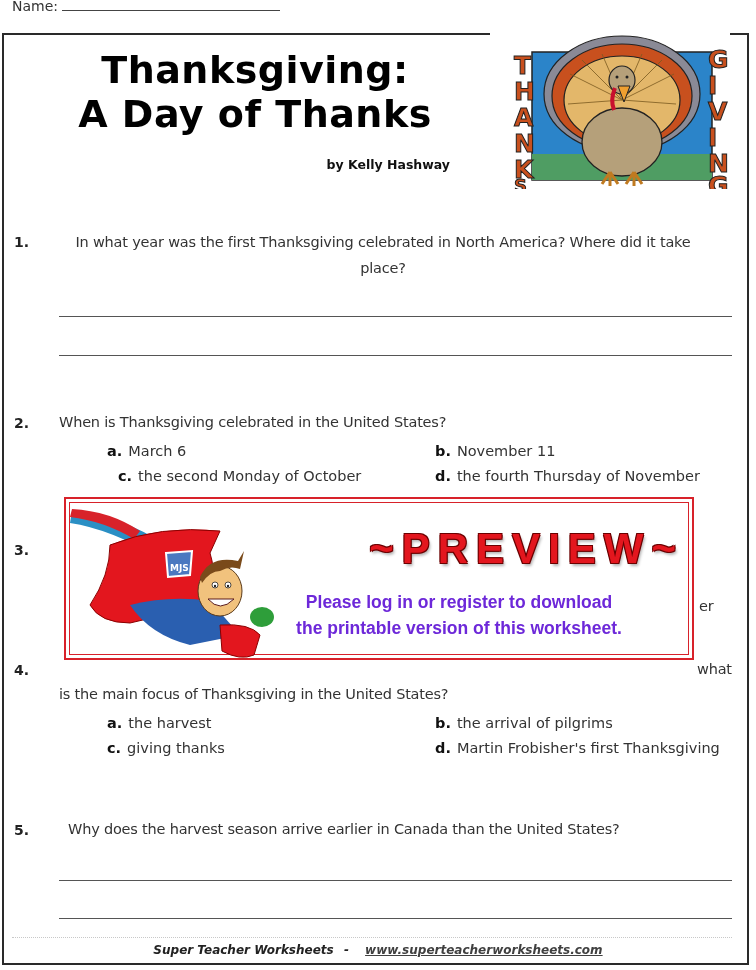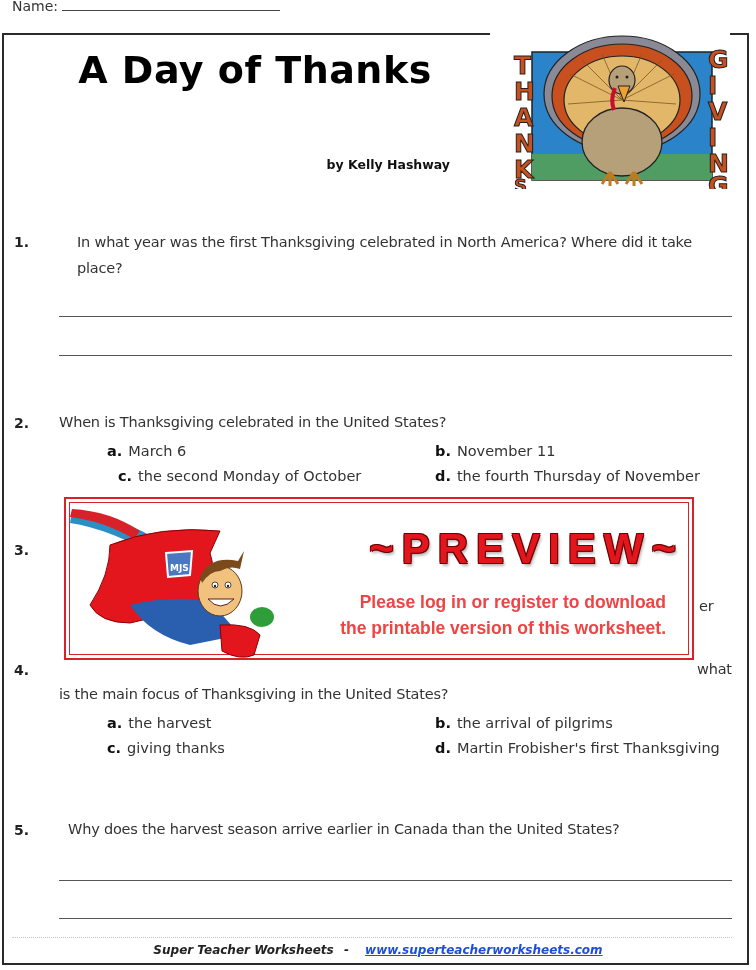--- a/index.html
+++ b/index.html
@@ -23,40 +23,41 @@
   .qtext { font-size:14.5px; color:#333; line-height:26px; font-family:"DejaVu Sans", sans-serif; letter-spacing:-0.2px; }
   .answer-line { height:0; border-top:1.5px solid #555; }
   .opt { font-size:14.5px; color:#333; }
   .opt b { color:#111; margin-right:6px; }
 
   .preview { left:64px; top:497px; width:630px; height:163px; border:2.5px solid #d8222a; box-sizing:border-box; background:#fff; }
   .preview-inner { left:3px; top:3px; right:3px; bottom:3px; border:1.5px solid #d8222a; }
   .preview-word { left:228px; top:26px; width:390px; text-align:right; font-family:"Liberation Sans", sans-serif;
                   font-weight:bold; font-size:42px; color:#e3161e; letter-spacing:8px;
                   text-shadow:1px 1px 0 #6b0000, -1px -1px 0 #6b0000, 1px -1px 0 #6b0000, -1px 1px 0 #6b0000, 2px 3px 3px rgba(0,0,0,0.3); }
-  .preview-msg { left:220px; top:90px; width:380px; text-align:right; font-family:"Liberation Sans", sans-serif;
-                 font-weight:bold; font-size:17.5px; line-height:26px; color:#ef4444; }
+  .preview-msg { left:203px; top:90px; width:380px; text-align:center; font-family:"Liberation Sans", sans-serif;
+                 font-weight:bold; font-size:17.5px; line-height:26px; color:#6d28d9; }
 
   .ghost { font-size:14.5px; color:#999; letter-spacing:1px; }
 
   .footer-dots { left:12px; top:937px; width:720px; border-top:1.5px dotted #c8c8c8; }
   .footer { left:0; top:943px; width:756px; text-align:center; font-size:12px; font-style:italic; font-weight:bold; color:#222; }
-  .footer a { color:#1d4ed8; text-decoration:underline; margin-left:6px; }
+  .footer a { color:#404040; text-decoration:underline; margin-left:6px; }
 </style>
 </head>
 <body>
 
 <div class="abs name-row">
   <span>Name:</span><span class="name-line"></span>
 </div>
 
 <div class="abs frame"></div>
 <div class="abs frame-gap"></div>
 
 <div class="abs title">
+  <div>Thanksgiving:</div>
   <div>A Day of Thanks</div>
 </div>
 <div class="abs byline">by Kelly Hashway</div>
 
 <div class="abs turkey">
   <svg width="224" height="165" viewBox="0 0 224 165">
     <rect x="22" y="28" width="180" height="128" fill="#2b84c9" stroke="#222" stroke-width="1.5"></rect>
     <rect x="22" y="130" width="180" height="26" fill="#4f9d63"></rect>
     <g stroke="#222" stroke-width="1.2">
       <ellipse cx="112" cy="70" rx="78" ry="58" fill="#8a8a96"></ellipse>
@@ -96,21 +97,21 @@
         <text x="198" y="70">I</text>
         <text x="198" y="96">V</text>
       <text x="198" y="122">I</text>
         <text x="198" y="148">N</text>
         <text x="198" y="170">G</text>
     </g>
   </svg>
 </div>
 
 <div class="abs qnum" style="left:14px; top:234px;">1.</div>
-<div class="abs qtext" style="left:77px; top:229px; width:680px;">
+<div class="abs qtext" style="left:43px; top:229px; width:680px;text-align:center;">
   <div>In what year was the first Thanksgiving celebrated in North America?  Where did it take</div>
   <div>place?</div>
 </div>
 <div class="abs answer-line" style="left:59px; top:316px; width:673px;"></div>
 <div class="abs answer-line" style="left:59px; top:355px; width:673px;"></div>
 
 <div class="abs qnum" style="left:14px; top:415px;">2.</div>
 <div class="abs qtext" style="left:59px; top:409px;">When is Thanksgiving celebrated in the United States?</div>
 <div class="abs opt" style="left:107px; top:443px;"><b>a.</b><span>March 6</span></div>
 <div class="abs opt" style="left:435px; top:443px;"><b>b.</b><span>November 11</span></div>

